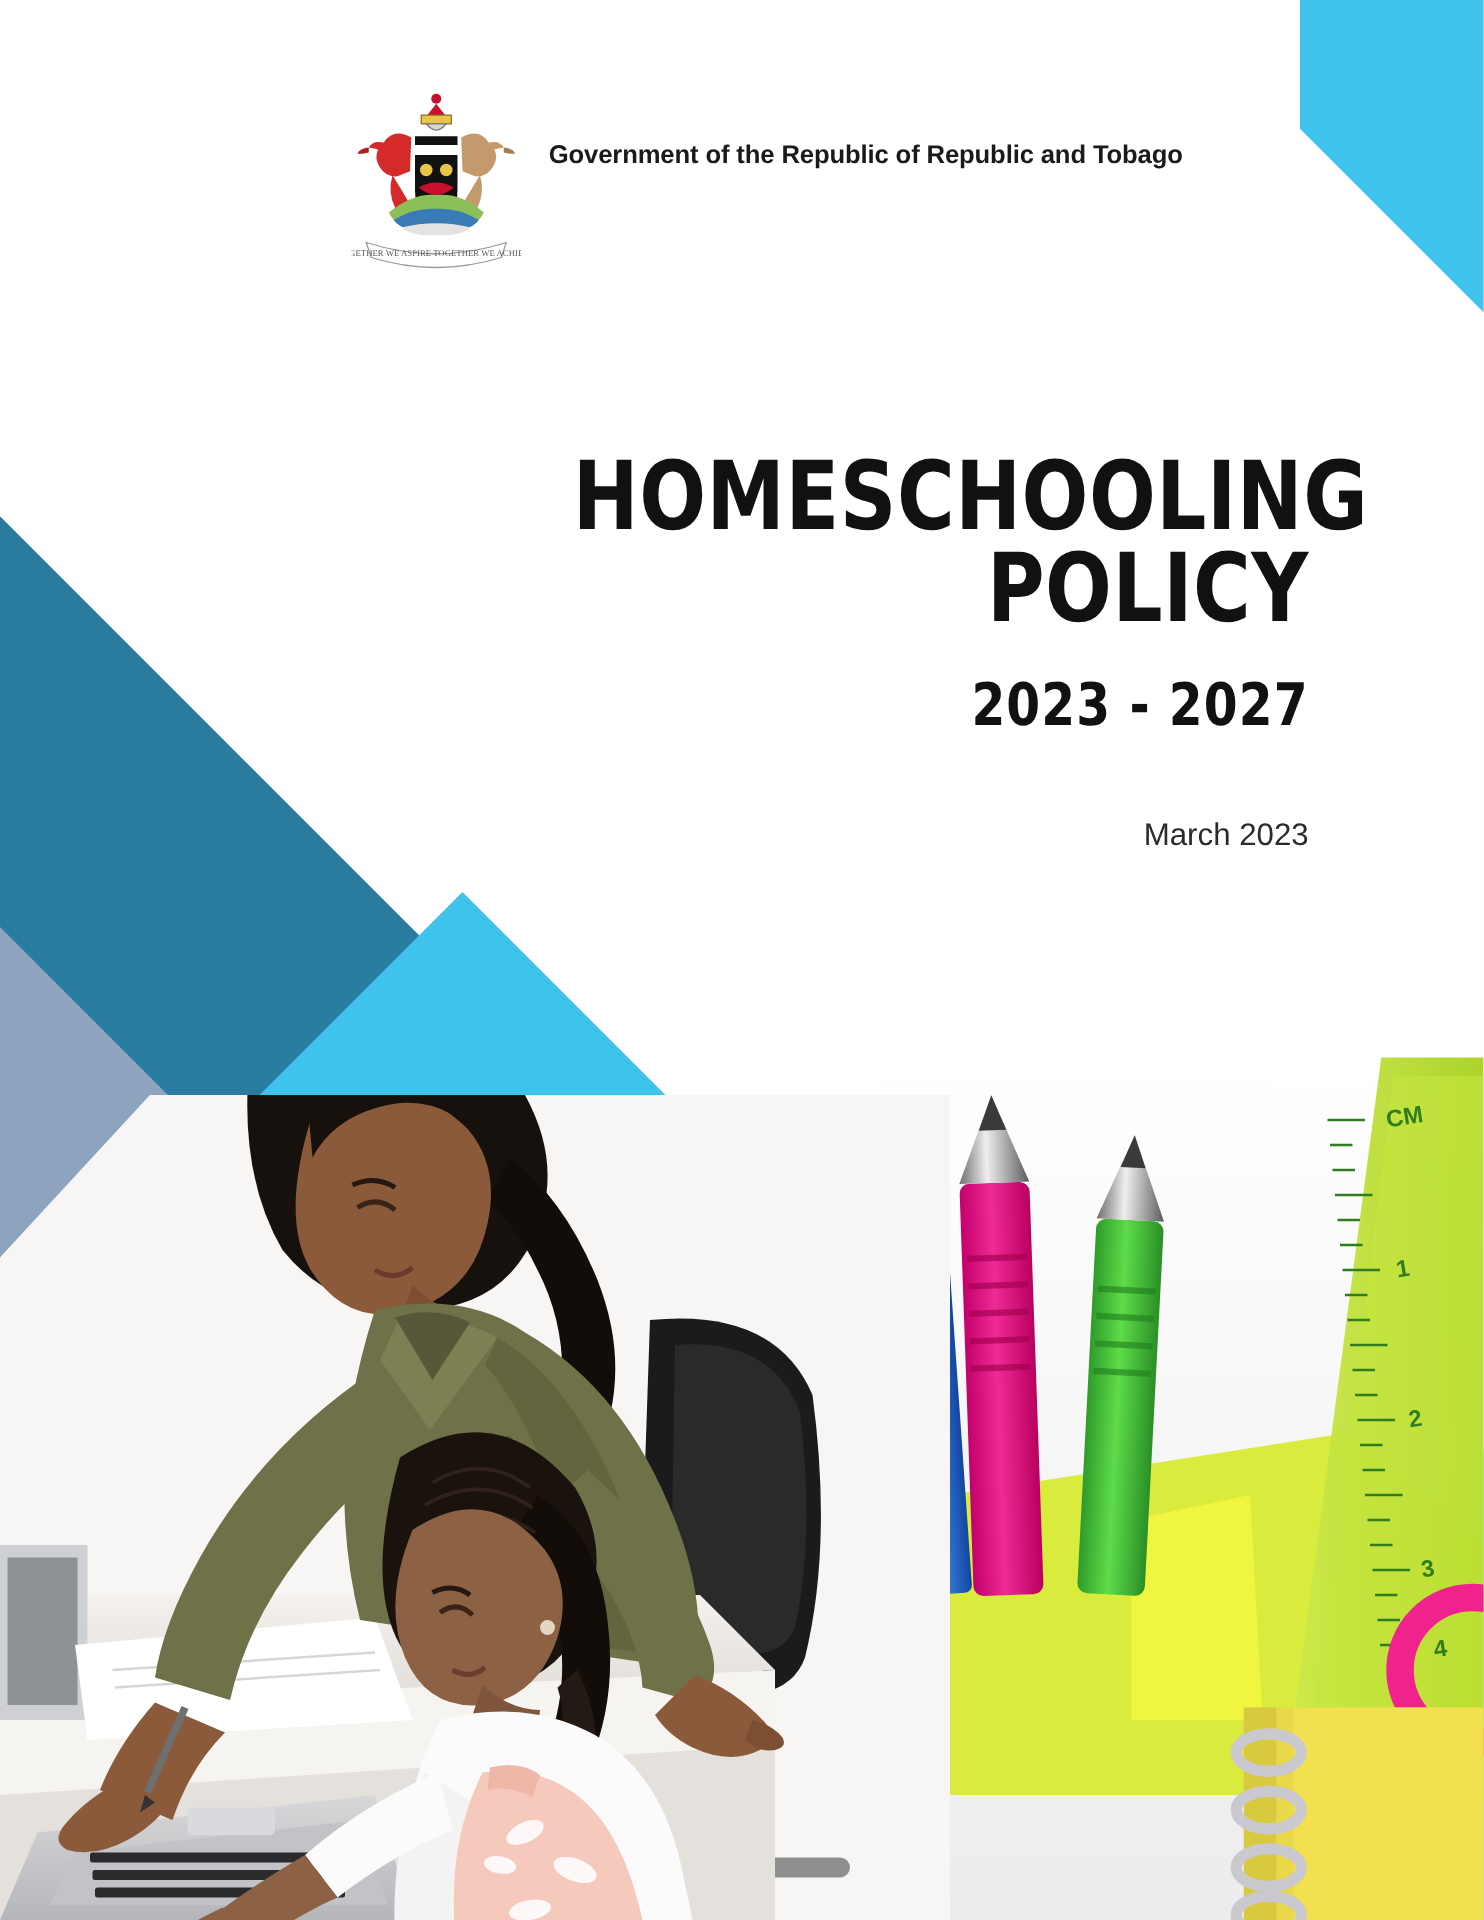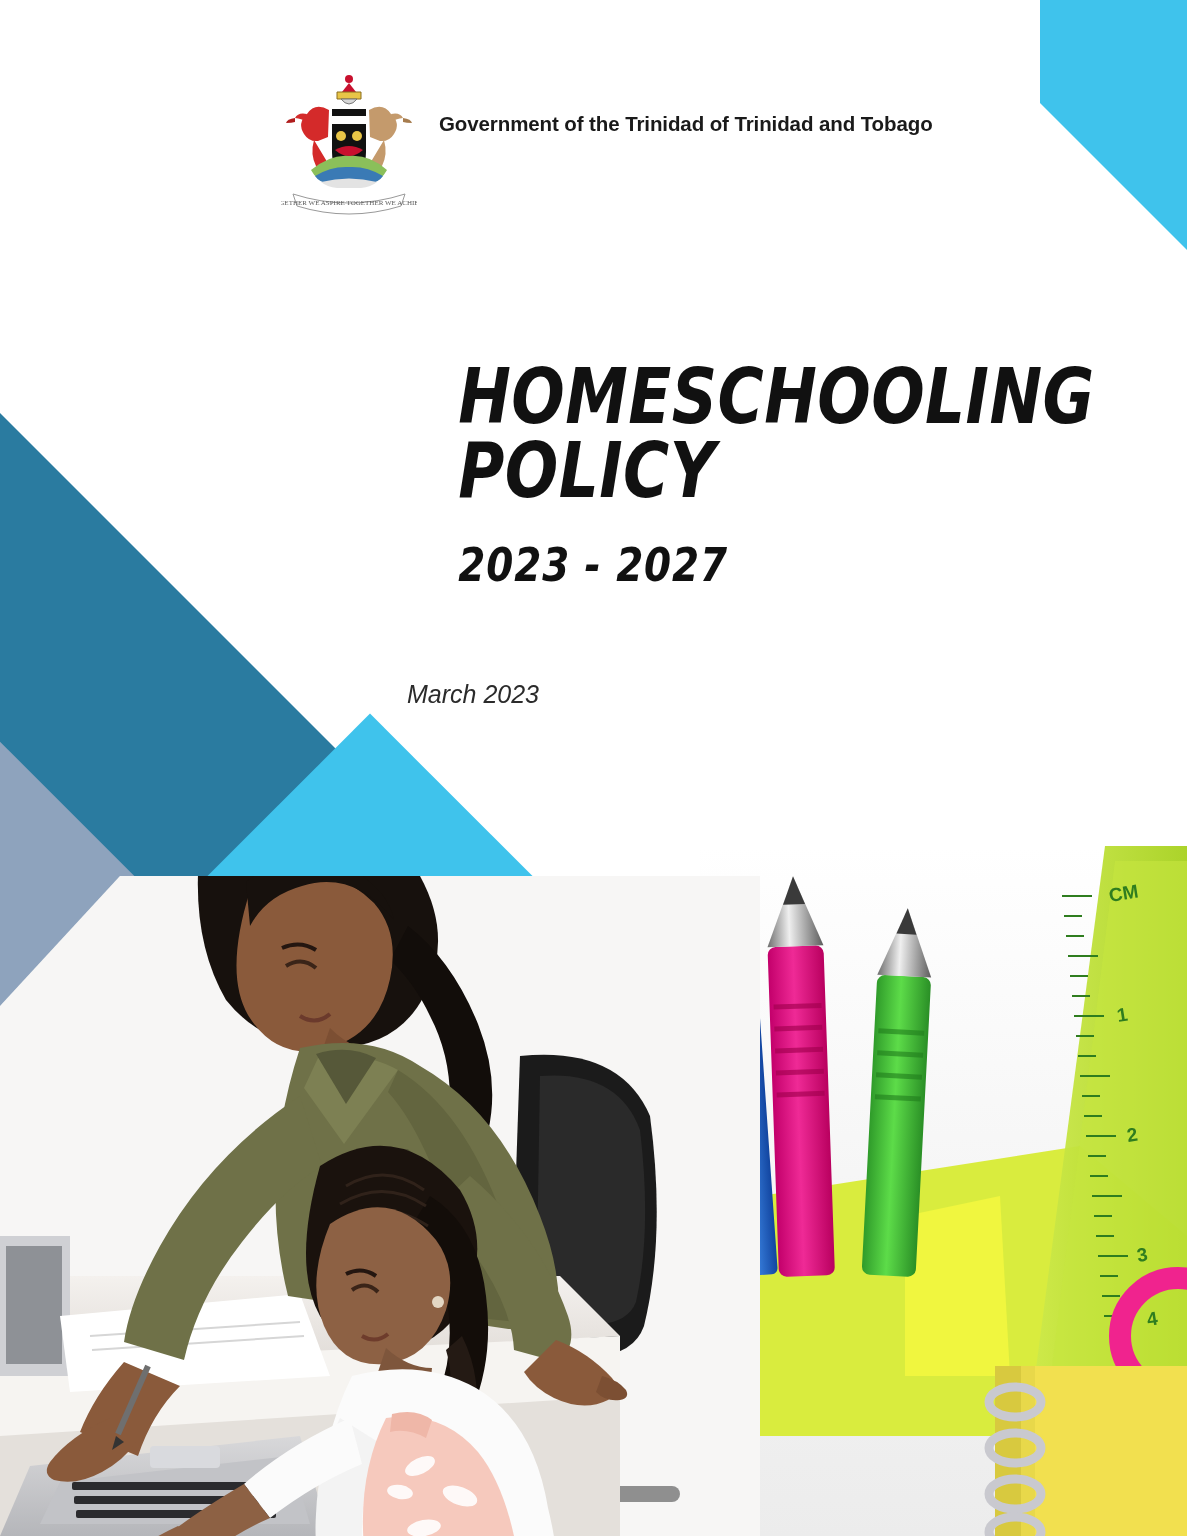--- a/index.html
+++ b/index.html
@@ -167,23 +167,22 @@
     white-space: nowrap;
     font-family: "Liberation Sans", sans-serif;
   }
 
   
   .title-block {
     position: absolute;
     right: 140px;
     top: 360px;
     width: 640px;
-    text-align: left;
+    text-align: right;
     z-index: 40;
-    font-style: italic;
   }
   .title-main {
     font-family: "DejaVu Sans Condensed", "Liberation Sans Narrow", "Liberation Sans", sans-serif;
     font-weight: bold;
     font-size: 76px;
     line-height: 0.98;
     letter-spacing: 0.5px;
     color: #111111;
     transform: scaleX(0.92);
     transform-origin: right center;
@@ -195,21 +194,21 @@
     letter-spacing: 1px;
     color: #111111;
     margin-top: 28px;
     transform: scaleX(0.92);
     transform-origin: right center;
   }
   .title-date {
     font-family: "Liberation Sans", sans-serif;
     font-size: 25px;
     color: #2b2b2b;
-    margin-top: 88px;
+    margin-top: 62px;
   }
 
   
   .photo-wrap {
     position: absolute;
     left: 0;
     bottom: 0;
     width: 1187px;
     height: 860px;
     z-index: 30;
@@ -262,21 +261,21 @@
 
         <path d="M30 100 q20 -16 38 -14 q20 -2 38 14 q-6 12 -20 14 h-36 q-14 -2 -20 -14 z" fill="#8bbf5a"></path>
         <path d="M34 106 q16 -10 34 -9 q18 -1 34 9 q-4 6 -14 8 h-40 q-10 -2 -14 -8 z" fill="#3a7ab5"></path>
         <path d="M40 112 q28 -7 56 0 q-6 5 -16 6 h-24 q-10 -1 -16 -6 z" fill="#e3e3e3"></path>
 
         <path d="M12 124 q56 18 112 0 l-4 12 q-52 16 -104 0 z" fill="#ffffff" stroke="#999" stroke-width="1"></path>
         <text x="68" y="135" font-size="7" text-anchor="middle" fill="#5a5a5a" font-family="Liberation Serif, serif">TOGETHER WE ASPIRE TOGETHER WE ACHIEVE</text>
       </svg>
     </div>
     <div class="header-text">
-      <div class="gov-line">Government of the Trinidad of Trinidad and Tobago</div>
+      <div class="gov-line">Government of the Republic of Republic and Tobago</div>
     </div>
   </div>
 
   <div class="title-block">
     <div class="title-main">HOMESCHOOLING</div>
     <div class="title-main">POLICY</div>
     <div class="title-years">2023 - 2027</div>
     <div class="title-date">March 2023</div>
   </div>
 

